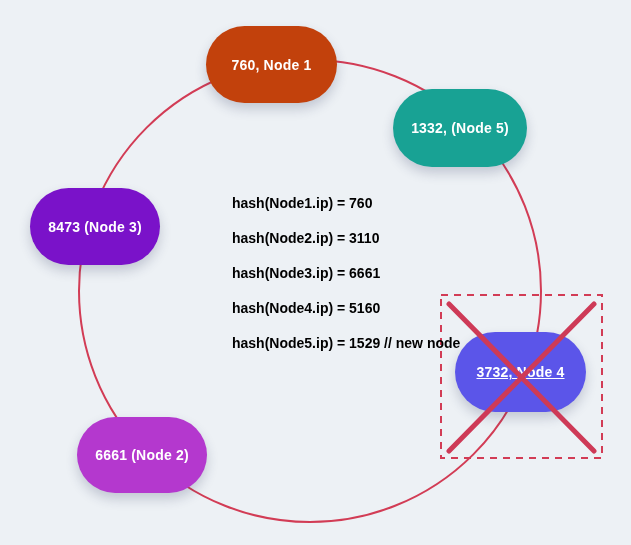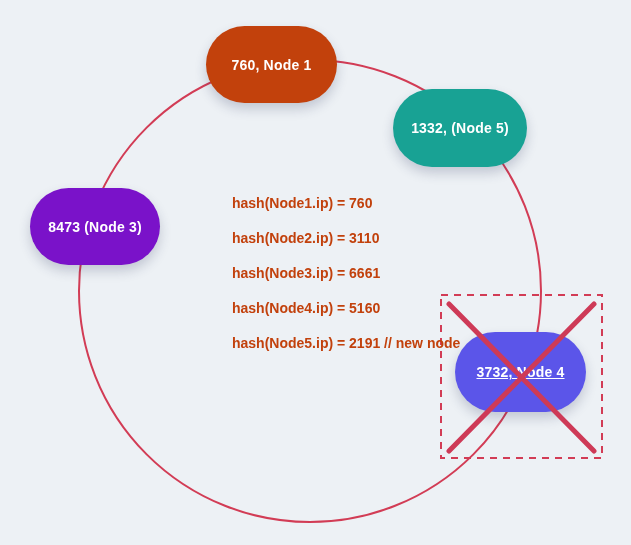--- a/index.html
+++ b/index.html
@@ -60,27 +60,30 @@
   </div>
   <div class="pill" style="left: 393px; top: 89px; width: 134px; height: 78px; background: rgb(24, 162, 148); text-align: right;">
     <span>1332, (Node 5)</span>
   </div>
   <div class="pill" style="left: 30px; top: 188px; width: 130px; height: 77px; background: rgb(122, 18, 201);">
     <span>8473 (Node 3)</span>
   </div>
   <div class="pill" style="left: 455px; top: 332px; width: 131px; height: 80px; background: rgb(91, 85, 233); text-decoration: underline;">
     <span>3732, Node 4</span>
   </div>
+  <div class="pill" style="left: 77px; top: 417px; width: 130px; height: 76px; background: rgb(180, 56, 206);">
+    <span>6661 (Node 2)</span>
+  </div>
 
-  <div class="hash-list" style="color: #c2410c;">
+  <div class="hash-list" style="color: #000000;">
     <div class="hash-line">hash(Node1.ip) = 760</div>
     <div class="hash-line">hash(Node2.ip) = 3110</div>
     <div class="hash-line">hash(Node3.ip) = 6661</div>
     <div class="hash-line">hash(Node4.ip) = 5160</div>
-    <div class="hash-line">hash(Node5.ip) = 2191 // new node</div>
+    <div class="hash-line">hash(Node5.ip) = 1529 // new node</div>
   </div>
 
   <svg class="layer" width="631" height="545">
     <line stroke-linecap="round" x1="449" y1="304" x2="594" y2="451" stroke="#CE3A57" stroke-width="5"></line>
     <line stroke-linecap="round" x1="594" y1="304" x2="449" y2="451" stroke="#CE3A57" stroke-width="5"></line>
   </svg>
 
 </div>
 
 </body></html>

